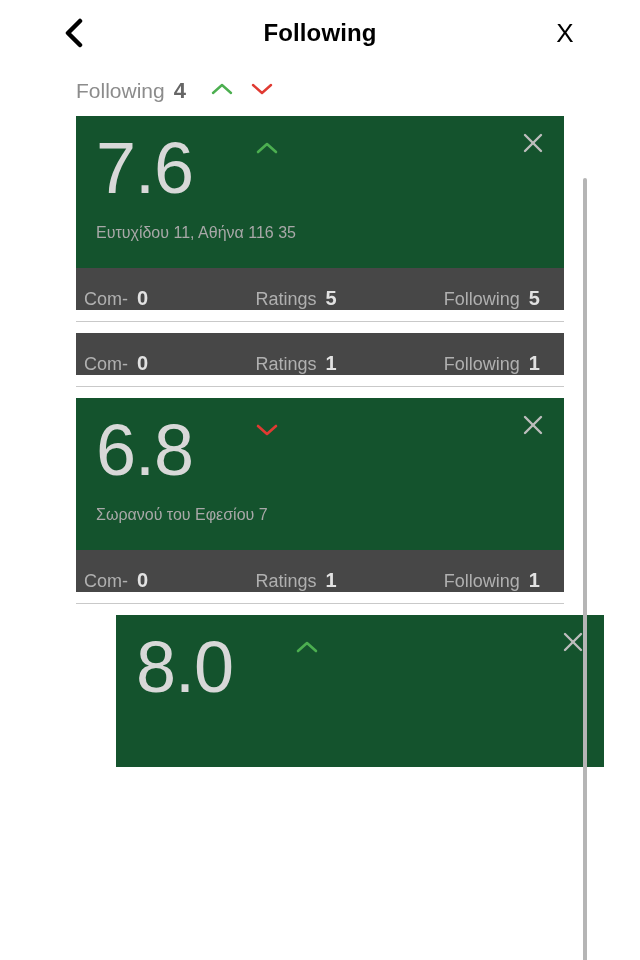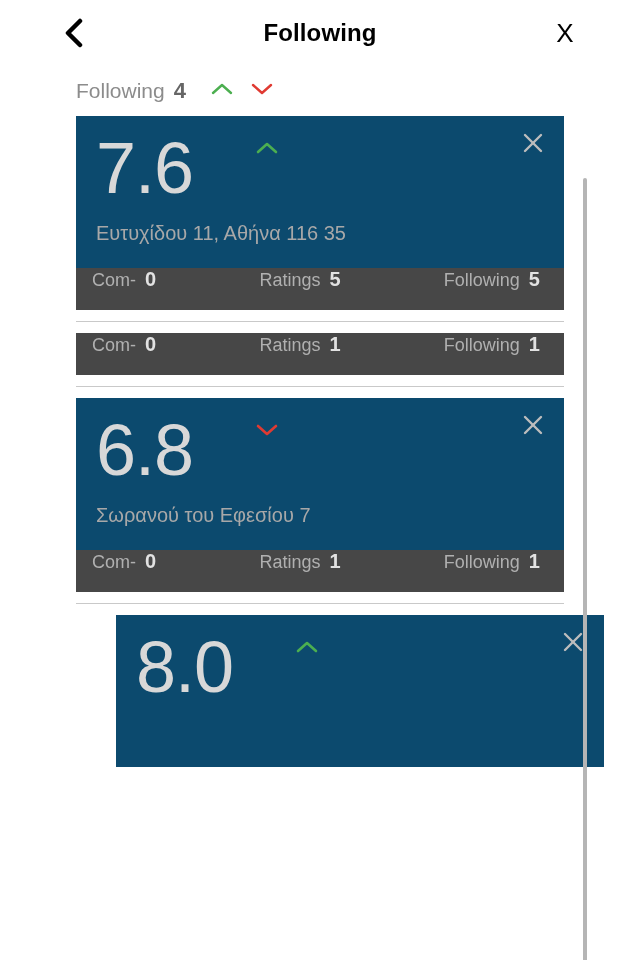--- a/index.html
+++ b/index.html
@@ -100,21 +100,21 @@
     overflow: hidden;
     background: #ffffff;
   }
   .list {
     padding-left: 76px;
     padding-right: 76px;
   }
   .card-wrap { position: relative; }
   .card {
     position: relative;
-    background: #0c4a6e;
+    background: #14532d;
     width: 488px;
     overflow: hidden;
   }
   .card-body {
     position: relative;
     padding: 10px 20px 0 20px;
     min-height: 152px;
   }
   .score {
     font-size: 72px;
@@ -138,33 +138,33 @@
     right: 14px;
     top: 12px;
     width: 34px;
     height: 34px;
     display: flex;
     align-items: center;
     justify-content: center;
     cursor: pointer;
   }
   .address {
-    font-size: 20px;
+    font-size: 16px;
     line-height: 26px;
     color: #a8a8a8;
     font-weight: 400;
     margin-top: 10px;
     padding-bottom: 8px;
   }
   .stats {
     background: #474747;
     height: 42px;
     display: flex;
-    align-items: flex-start;
-    padding: 0 24px 0 16px;
+    align-items: flex-end;
+    padding: 0 24px 0 8px;
   }
   .stat {
     display: flex;
     align-items: baseline;
     gap: 9px;
   }
   .stat.s1 { flex: 0 0 auto; }
   .stat.s2 { margin-left: auto; margin-right: auto; }
   .stat.s3 { flex: 0 0 auto; }
   .stat-label {

